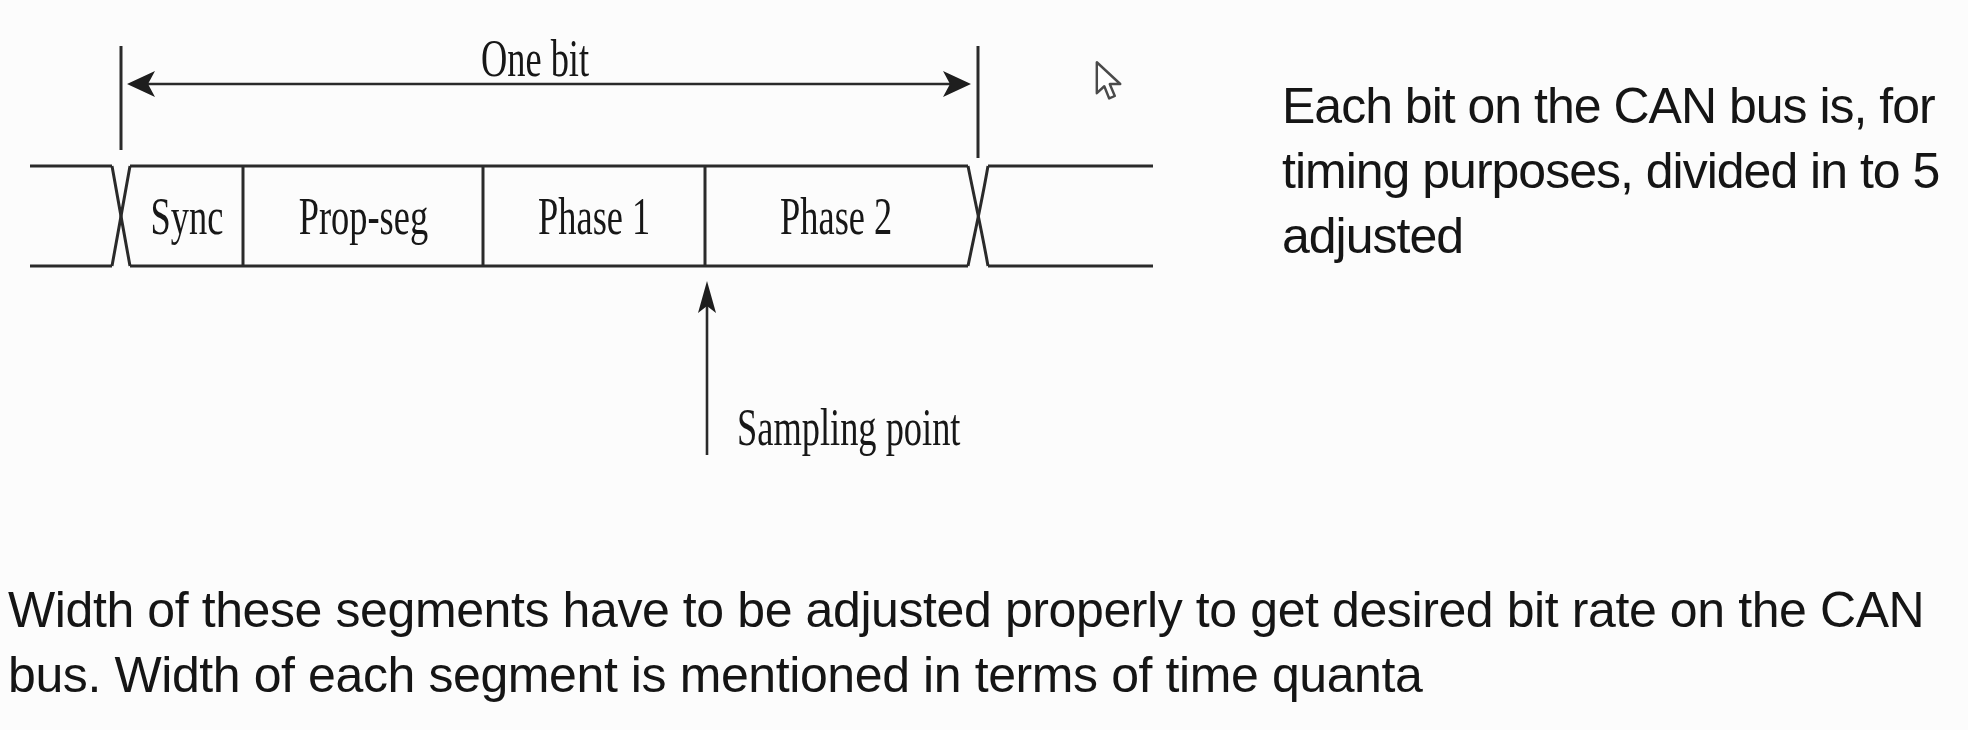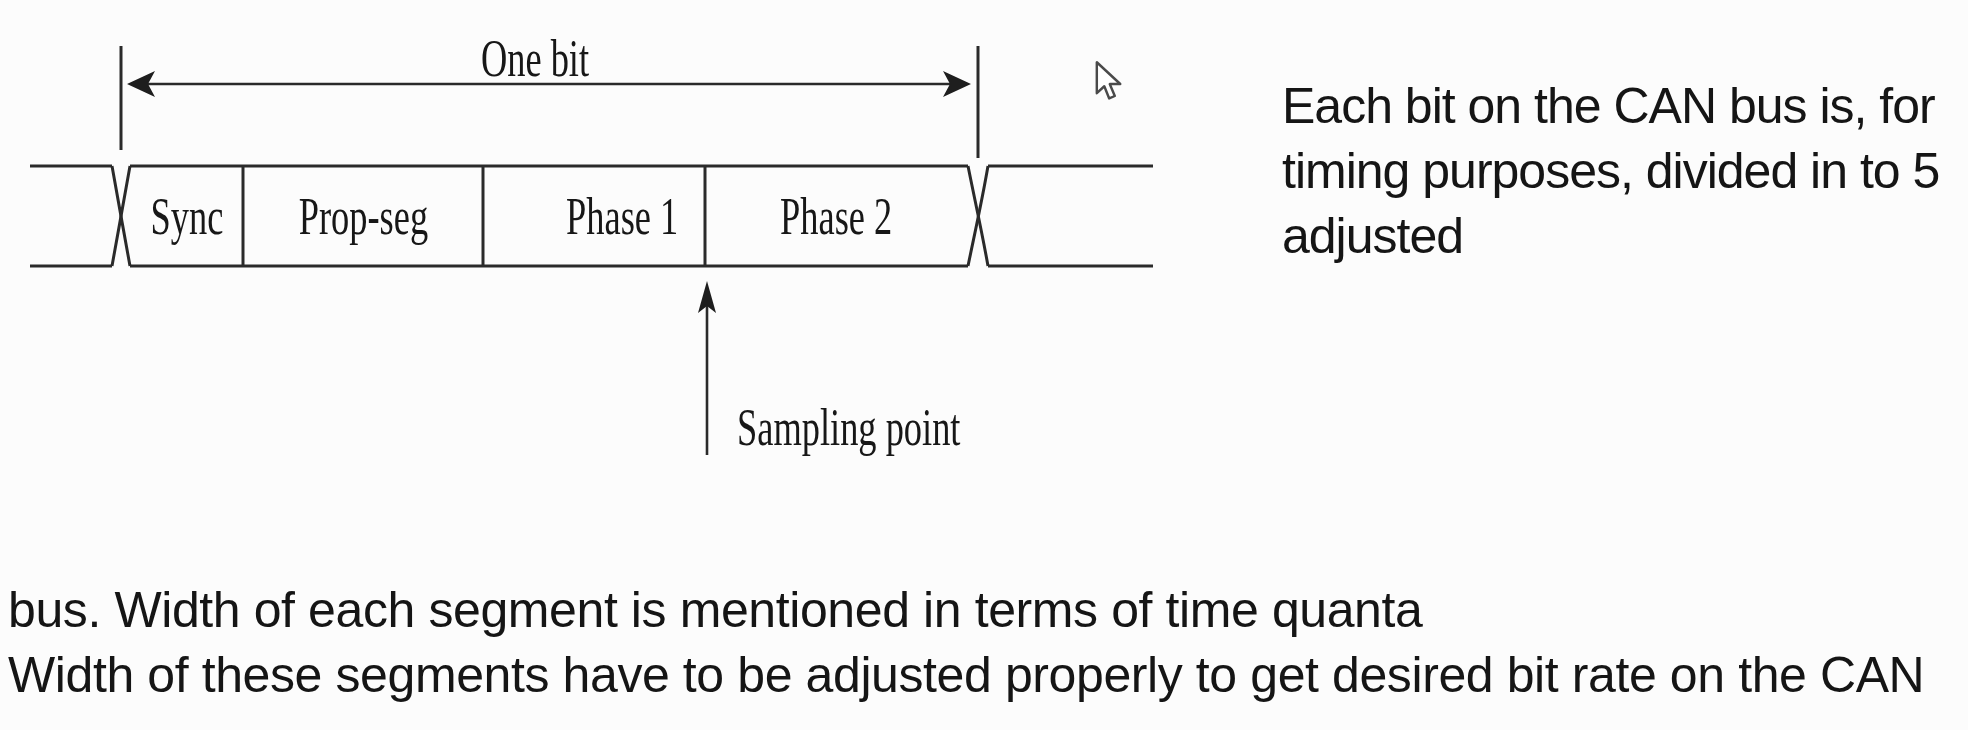--- a/index.html
+++ b/index.html
@@ -99,37 +99,37 @@
   </svg>
 
   <div class="serif-label" style="left:385px;top:29px;width:300px;">One bit</div>
 
   <div class="seg-label" style="left:130px;width:113px;text-align:right;">
     <span>Sync</span>
   </div>
   <div class="seg-label" style="left:243px;width:240px;">
     <span>Prop-seg</span>
   </div>
-  <div class="seg-label" style="left:483px;width:222px;padding-left:28px;">
+  <div class="seg-label" style="left:483px;width:222px;">
     <span>Phase 1</span>
   </div>
   <div class="seg-label" style="left:705px;width:263px;">
     <span>Phase 2</span>
   </div>
 
   <div class="serif-label" style="left:692px;top:398px;width:300px;">Sampling point</div>
 
   <div class="right-text">
     <div class="line">Each bit on the CAN bus is, for</div>
     <div class="line">timing purposes, divided in to 5</div>
     <div class="line">adjusted</div>
   </div>
 
   <div class="bottom-text">
+    <div class="line">Width of these segments have to be adjusted properly to get desired bit rate on the CAN</div>
     <div class="line">bus. Width of each segment is mentioned in terms of time quanta</div>
-    <div class="line">Width of these segments have to be adjusted properly to get desired bit rate on the CAN</div>
   </div>
 
   <svg class="cursor" viewBox="0 0 16 22">
     <path d="M1.5,1 L1.5,17.5 L5.5,13.8 L8.1,20.3 L11.1,19 L8.4,12.6 L14,12.6 Z" fill="#ffffff" stroke="#4a4a4a" stroke-width="1.3" stroke-linejoin="round"></path>
   </svg>
 
 </div>
 
 </body></html>

